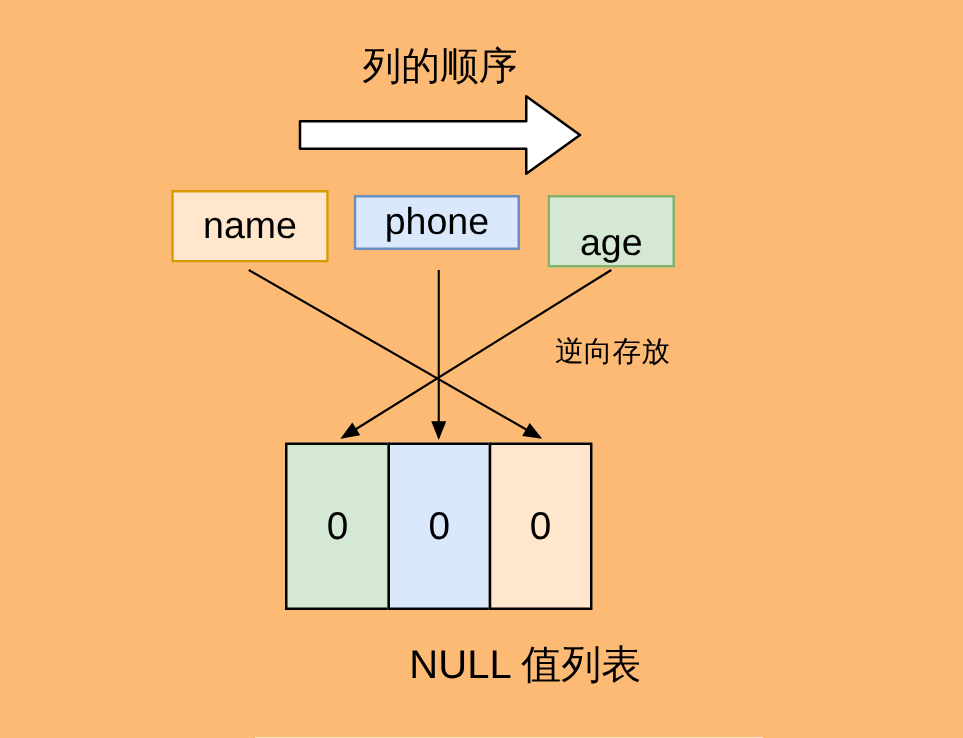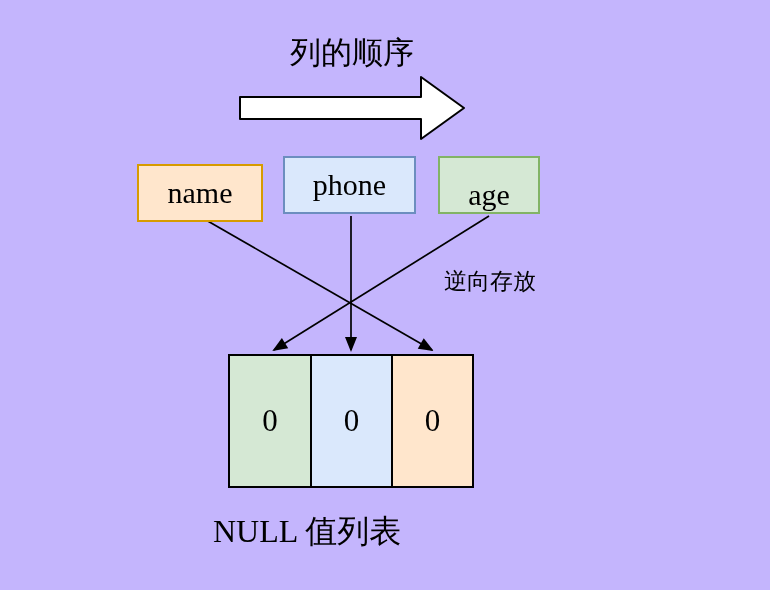--- a/index.html
+++ b/index.html
@@ -1,21 +1,21 @@
 <!DOCTYPE html>
 <html><head>
 <meta charset="utf-8">
 <style>
   html, body { margin: 0; padding: 0; background: #fff; }
   .canvas {
     position: relative;
     width: 770px;
     height: 590px;
-    background: #c4b5fd;
-    font-family: Liberation Serif, serif;
+    background: #fdba74;
+    font-family: Liberation Sans, sans-serif;
     color: #000000;
     overflow: hidden;
   }
   .layer {
     position: absolute;
     left: 0; top: 0;
   }
   .title {
     position: absolute;
     left: 202px; top: 36px; width: 300px;
@@ -29,22 +29,22 @@
     box-sizing: border-box;
     border: 2px solid;
     display: flex;
     align-items: center;
     justify-content: center;
     font-size: 30px;
   }
   .c-orange { background: #FFE6CC; border-color: #D79B00; }
   .c-blue   { background: #DAE8FC; border-color: #6C8EBF; }
   .c-green  { background: #D5E8D4; border-color: #82B366; align-items: flex-end; }
-  .box-name  { left: 137px; top: 164px; width: 126px; height: 58px; }
-  .box-phone { left: 283px; top: 156px; width: 133px; height: 58px; }
+  .box-name  { left: 137px; top: 152px; width: 126px; height: 58px; }
+  .box-phone { left: 283px; top: 156px; width: 133px; height: 44px; }
   .box-age   { left: 438px; top: 156px; width: 102px; height: 58px; }
   .reverse-label {
     position: absolute;
     left: 444px; top: 266px;
     font-size: 23px;
     white-space: nowrap;
   }
   .cells {
     position: absolute;
     left: 228px; top: 354px;
@@ -56,21 +56,21 @@
     border: 2px solid;
     display: flex;
     align-items: center;
     justify-content: center;
     font-size: 31px;
   }
   .cell + .cell { margin-left: -2px; width: 83px; }
   .caption {
     position: absolute;
     left: 213px; top: 510px; width: 300px;
-    text-align: left;
+    text-align: right;
     font-size: 32px;
     white-space: nowrap;
   }
 </style>
 </head>
 <body>
 
 <div class="canvas">
 
   <div class="title">列的顺序</div>

